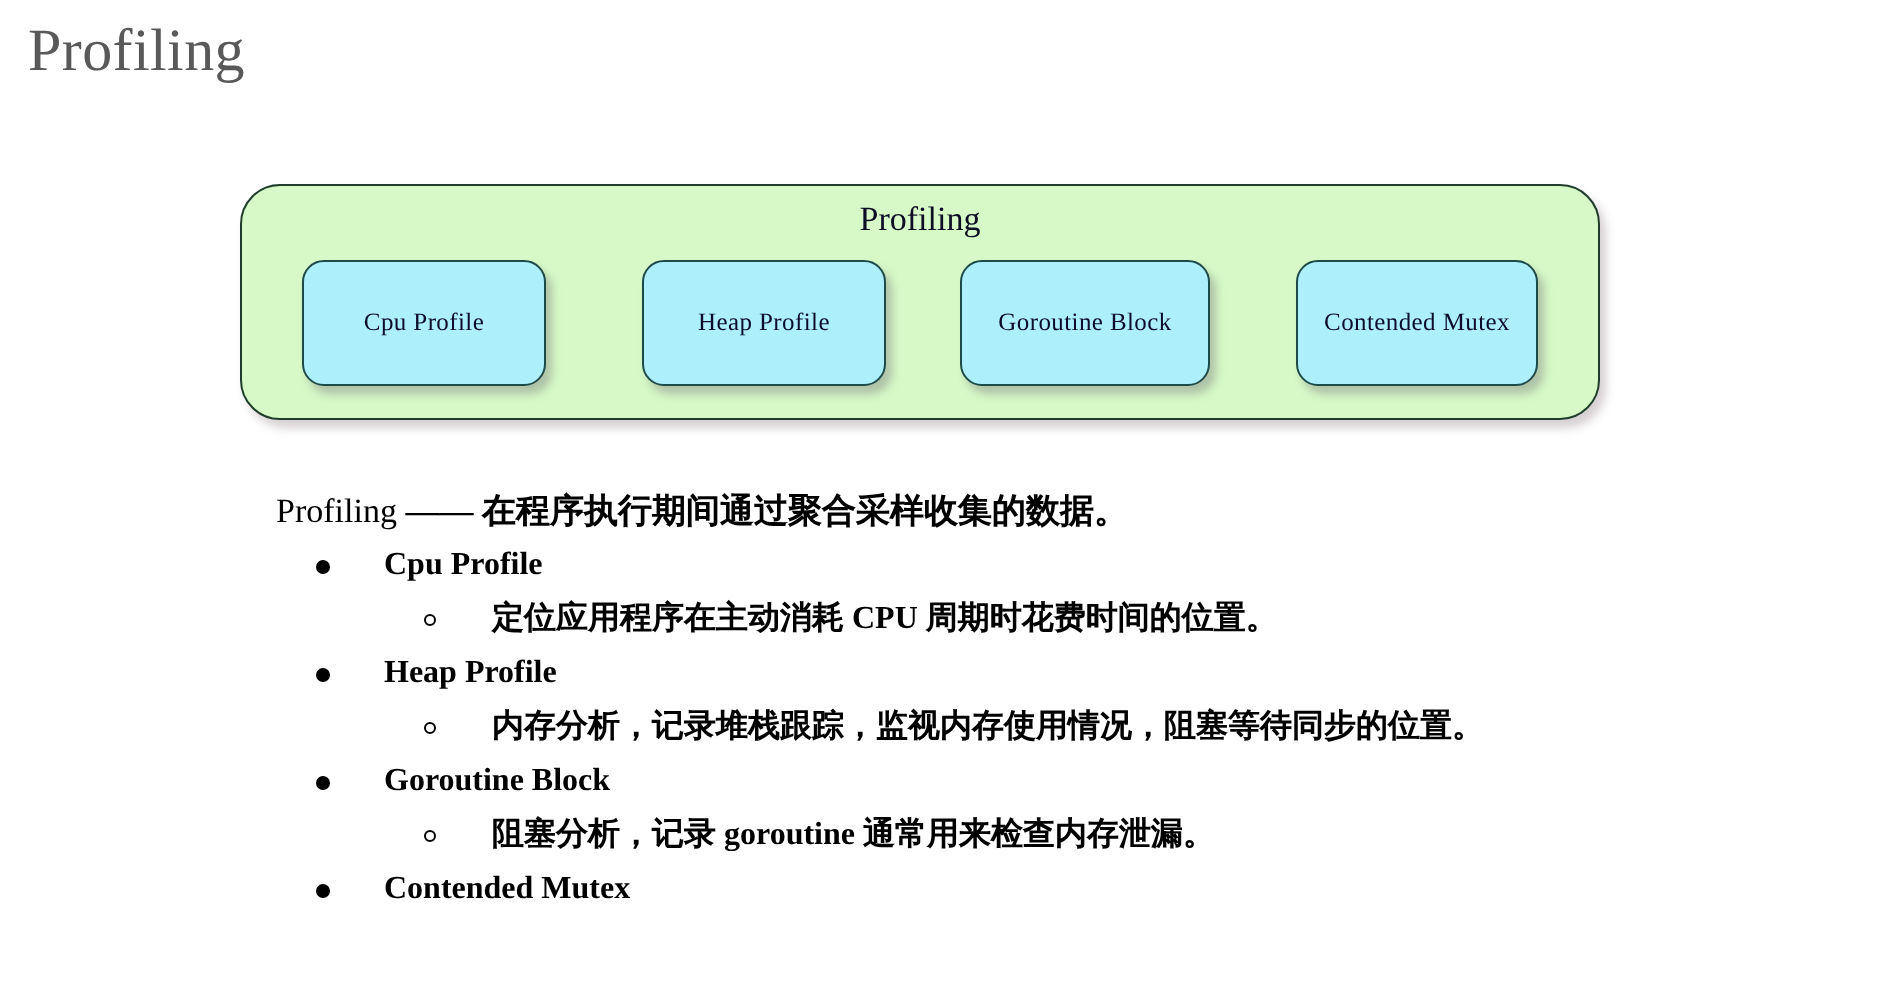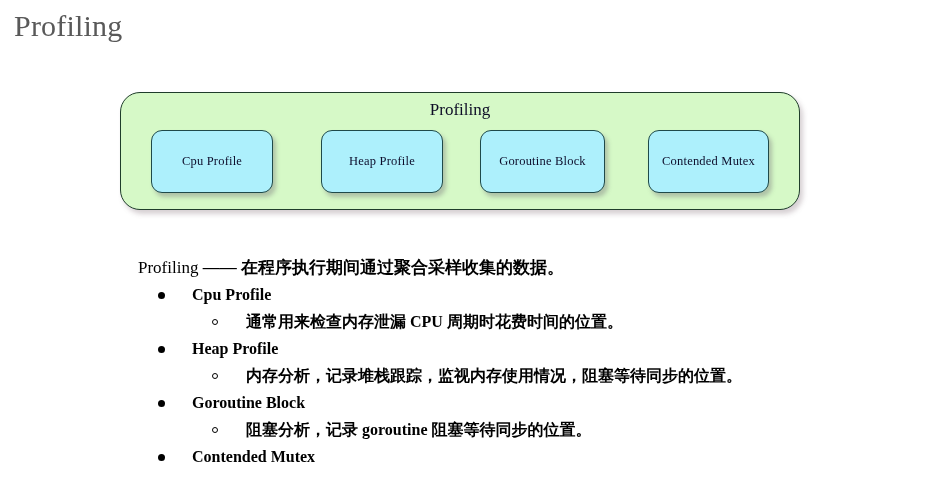--- a/index.html
+++ b/index.html
@@ -100,21 +100,21 @@
     top: 238px;
     width: 800px;
   }
   .lead-line {
     font-family: "Liberation Serif", "DejaVu Serif", serif;
     font-size: 17px;
     font-weight: 700;
     color: #000000;
     line-height: 27px;
     white-space: nowrap;
-    margin: 16px 0 0 0;
+    margin: 4px 0 0 0;
   }
   .lead-line .lead-en {
     font-weight: 400;
   }
   ul.level1 {
     list-style: none;
     margin: 0;
     padding: 0;
   }
   li.item1 {
@@ -202,21 +202,21 @@
   <div class="lead-line"><span class="lead-en">Profiling</span><span> —— 在程序执行期间通过聚合采样收集的数据。</span></div>
 
   <ul class="level1">
 
     <li class="item1">
       <span class="bullet1"></span>
       <span class="item1-label">Cpu Profile</span>
       <ul class="level2">
         <li class="item2">
           <span class="bullet2"></span>
-          <span class="item2-text">通常用来检查内存泄漏 CPU 周期时花费时间的位置。</span>
+          <span class="item2-text">定位应用程序在主动消耗 CPU 周期时花费时间的位置。</span>
         </li>
       </ul>
     </li>
 
     <li class="item1">
       <span class="bullet1"></span>
       <span class="item1-label">Heap Profile</span>
       <ul class="level2">
         <li class="item2">
           <span class="bullet2"></span>
@@ -224,21 +224,21 @@
         </li>
       </ul>
     </li>
 
     <li class="item1">
       <span class="bullet1"></span>
       <span class="item1-label">Goroutine Block</span>
       <ul class="level2">
         <li class="item2">
           <span class="bullet2"></span>
-          <span class="item2-text">阻塞分析，记录 goroutine 阻塞等待同步的位置。</span>
+          <span class="item2-text">阻塞分析，记录 goroutine 通常用来检查内存泄漏。</span>
         </li>
       </ul>
     </li>
 
     <li class="item1">
       <span class="bullet1"></span>
       <span class="item1-label">Contended Mutex</span>
     </li>
 
   </ul>

